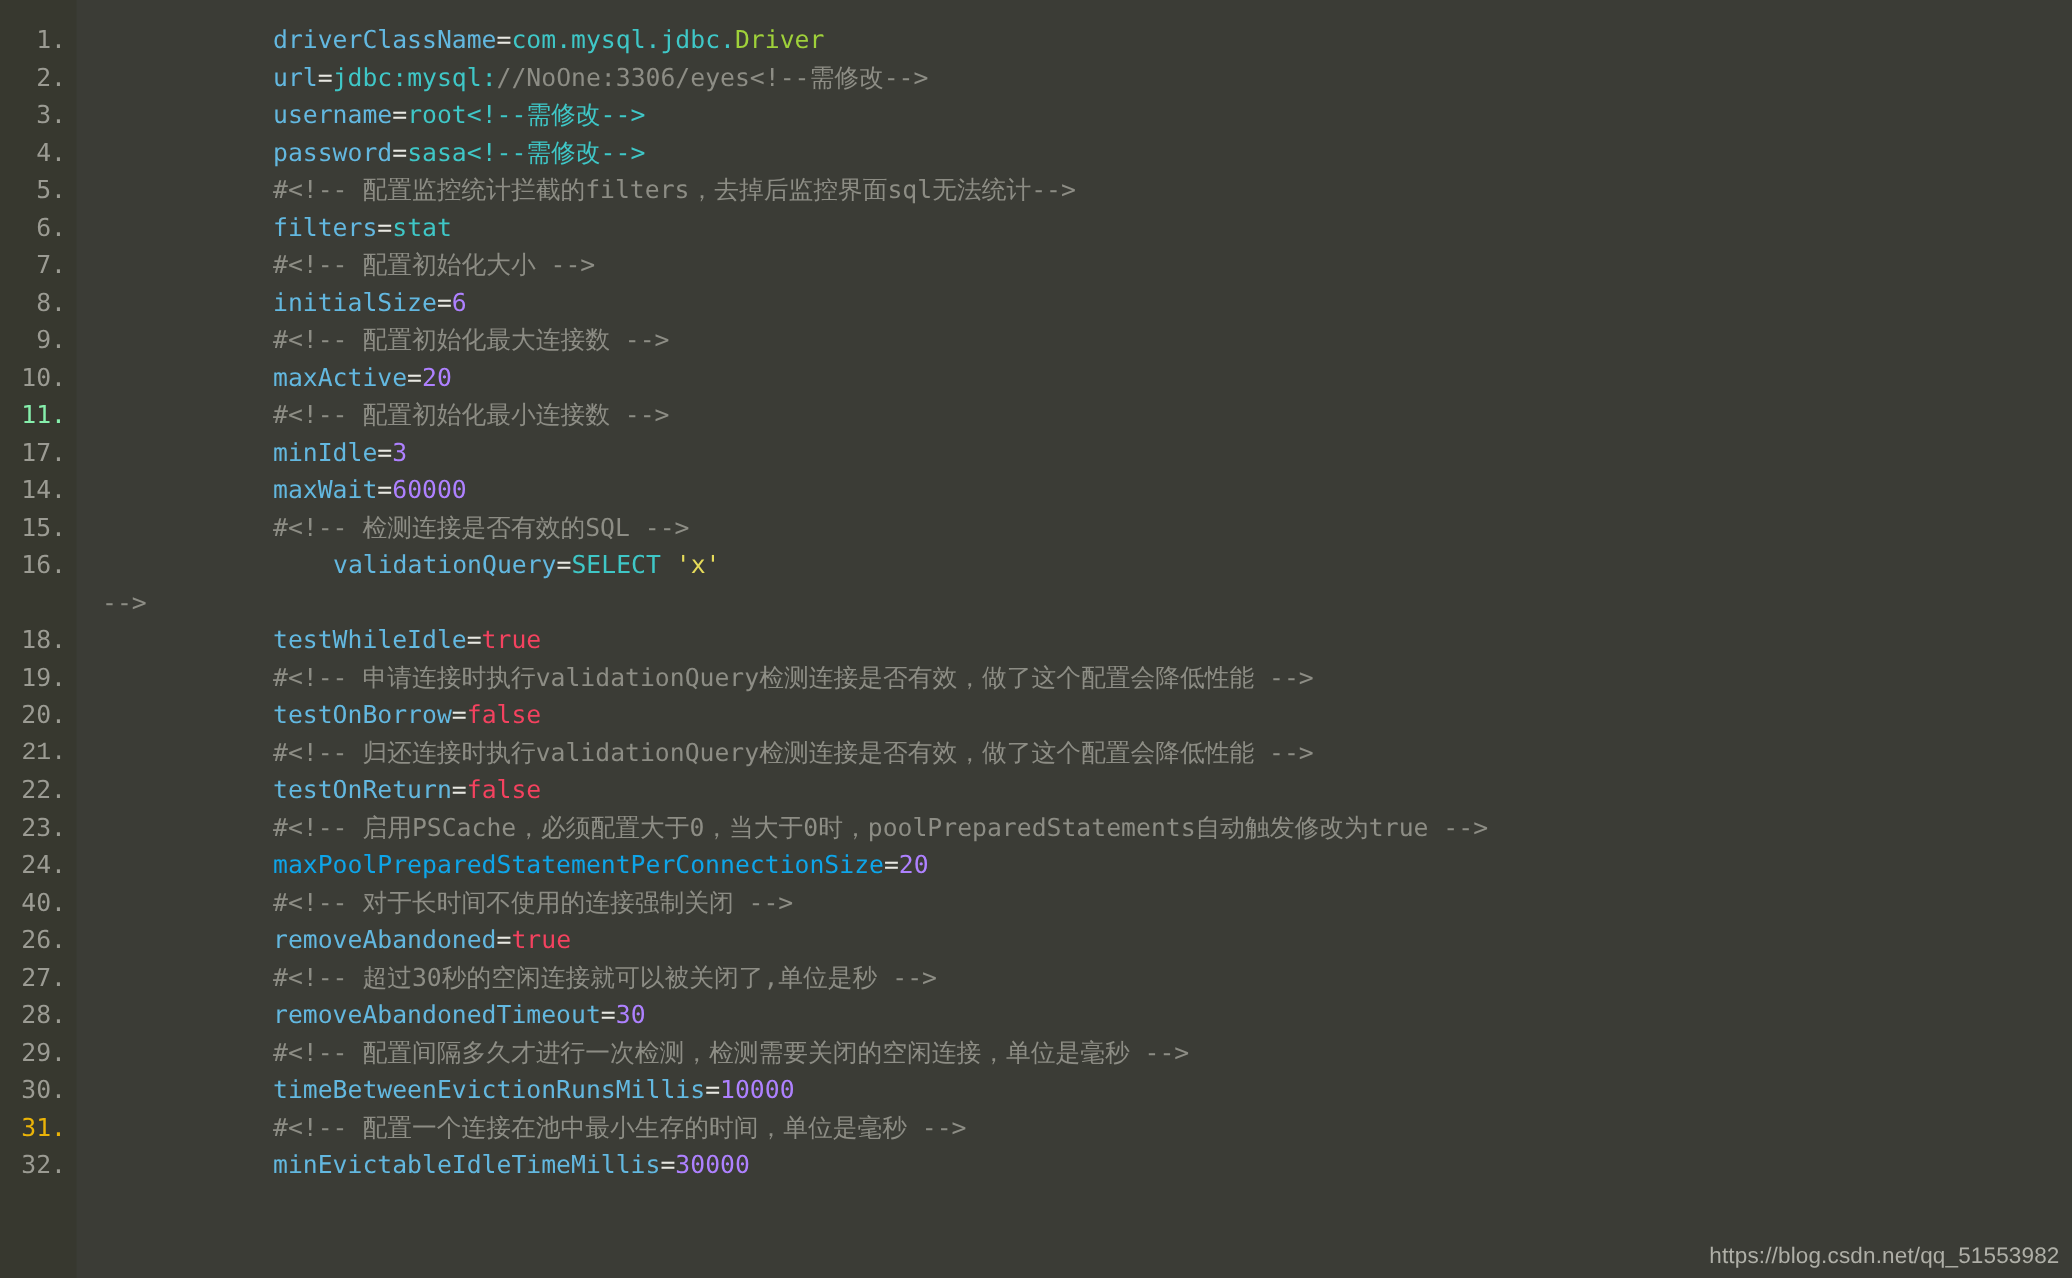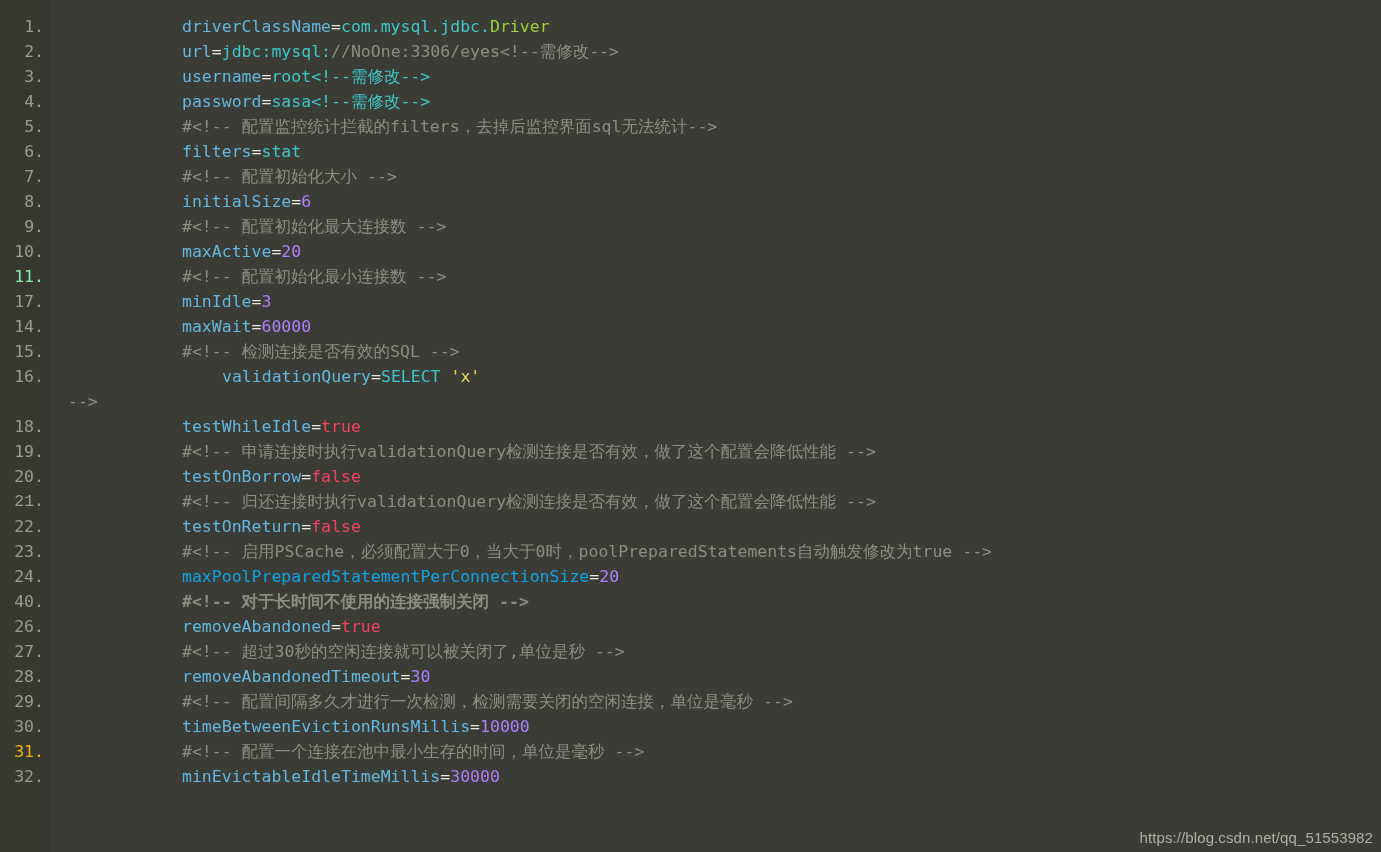--- a/index.html
+++ b/index.html
@@ -119,21 +119,21 @@
       <div class="code-line"><span class="line-no" style="color: rgb(155, 155, 147);">15.</span><span class="tok-comment" style="color: rgb(141, 141, 133);">#&lt;!-- 检测连接是否有效的SQL --&gt;</span></div>
       <div class="code-line"><span class="line-no" style="color: rgb(155, 155, 147);">16.</span><span class="tok-key" style="color: rgb(99, 184, 224); margin-left: 40px;">validationQuery</span><span class="tok-eq" style="color: rgb(232, 232, 226);">=</span><span class="tok-val" style="color: rgb(63, 199, 199);">SELECT </span><span class="tok-str" style="color: rgb(230, 219, 90);">'x'</span></div>
       <div class="wrap-frag" style="color: rgb(141, 141, 133);">--&gt;</div>
       <div class="code-line"><span class="line-no" style="color: rgb(155, 155, 147);">18.</span><span class="tok-key" style="color: rgb(99, 184, 224);">testWhileIdle</span><span class="tok-eq" style="color: rgb(232, 232, 226);">=</span><span class="tok-bool" style="color: rgb(244, 66, 95);">true</span></div>
       <div class="code-line"><span class="line-no" style="color: rgb(155, 155, 147);">19.</span><span class="tok-comment" style="color: rgb(141, 141, 133);">#&lt;!-- 申请连接时执行validationQuery检测连接是否有效，做了这个配置会降低性能 --&gt;</span></div>
       <div class="code-line"><span class="line-no" style="color: rgb(155, 155, 147);">20.</span><span class="tok-key" style="color: rgb(99, 184, 224);">testOnBorrow</span><span class="tok-eq" style="color: rgb(232, 232, 226);">=</span><span class="tok-bool" style="color: rgb(244, 66, 95);">false</span></div>
       <div class="code-line"><span class="line-no" style="color: rgb(155, 155, 147); font-family: Liberation Mono, monospace;">21.</span><span class="tok-comment" style="color: rgb(141, 141, 133);">#&lt;!-- 归还连接时执行validationQuery检测连接是否有效，做了这个配置会降低性能 --&gt;</span></div>
       <div class="code-line"><span class="line-no" style="color: rgb(155, 155, 147);">22.</span><span class="tok-key" style="color: rgb(99, 184, 224);">testOnReturn</span><span class="tok-eq" style="color: rgb(232, 232, 226);">=</span><span class="tok-bool" style="color: rgb(244, 66, 95);">false</span></div>
       <div class="code-line"><span class="line-no" style="color: rgb(155, 155, 147);">23.</span><span class="tok-comment" style="color: rgb(141, 141, 133);">#&lt;!-- 启用PSCache，必须配置大于0，当大于0时，poolPreparedStatements自动触发修改为true --&gt;</span></div>
       <div class="code-line"><span class="line-no" style="color: rgb(155, 155, 147);">24.</span><span class="tok-key" style="color: #0ea5e9;">maxPoolPreparedStatementPerConnectionSize</span><span class="tok-eq" style="color: rgb(232, 232, 226);">=</span><span class="tok-num" style="color: rgb(174, 129, 255);">20</span></div>
-      <div class="code-line"><span class="line-no" style="color: rgb(155, 155, 147);">40.</span><span class="tok-comment" style="color: rgb(141, 141, 133); font-weight: bold;">#&lt;!-- 对于长时间不使用的连接强制关闭 --&gt;</span></div>
+      <div class="code-line"><span class="line-no" style="color: rgb(155, 155, 147);">40.</span><span class="tok-comment" style="color: rgb(141, 141, 133);">#&lt;!-- 对于长时间不使用的连接强制关闭 --&gt;</span></div>
       <div class="code-line"><span class="line-no" style="color: rgb(155, 155, 147);">26.</span><span class="tok-key" style="color: rgb(99, 184, 224);">removeAbandoned</span><span class="tok-eq" style="color: rgb(232, 232, 226);">=</span><span class="tok-bool" style="color: rgb(244, 66, 95);">true</span></div>
       <div class="code-line"><span class="line-no" style="color: rgb(155, 155, 147);">27.</span><span class="tok-comment" style="color: rgb(141, 141, 133);">#&lt;!-- 超过30秒的空闲连接就可以被关闭了,单位是秒 --&gt;</span></div>
       <div class="code-line"><span class="line-no" style="color: rgb(155, 155, 147);">28.</span><span class="tok-key" style="color: rgb(99, 184, 224);">removeAbandonedTimeout</span><span class="tok-eq" style="color: rgb(232, 232, 226);">=</span><span class="tok-num" style="color: rgb(174, 129, 255);">30</span></div>
       <div class="code-line"><span class="line-no" style="color: rgb(155, 155, 147);">29.</span><span class="tok-comment" style="color: rgb(141, 141, 133);">#&lt;!-- 配置间隔多久才进行一次检测，检测需要关闭的空闲连接，单位是毫秒 --&gt;</span></div>
       <div class="code-line"><span class="line-no" style="color: rgb(155, 155, 147);">30.</span><span class="tok-key" style="color: rgb(99, 184, 224);">timeBetweenEvictionRunsMillis</span><span class="tok-eq" style="color: rgb(232, 232, 226);">=</span><span class="tok-num" style="color: rgb(174, 129, 255);">10000</span></div>
       <div class="code-line"><span class="line-no" style="color: #eab308;">31.</span><span class="tok-comment" style="color: rgb(141, 141, 133);">#&lt;!-- 配置一个连接在池中最小生存的时间，单位是毫秒 --&gt;</span></div>
       <div class="code-line"><span class="line-no" style="color: rgb(155, 155, 147);">32.</span><span class="tok-key" style="color: rgb(99, 184, 224);">minEvictableIdleTimeMillis</span><span class="tok-eq" style="color: rgb(232, 232, 226);">=</span><span class="tok-num" style="color: rgb(174, 129, 255);">30000</span></div>
     </div>
   <div id="watermark">https://blog.csdn.net/qq_51553982</div>
 </div>

